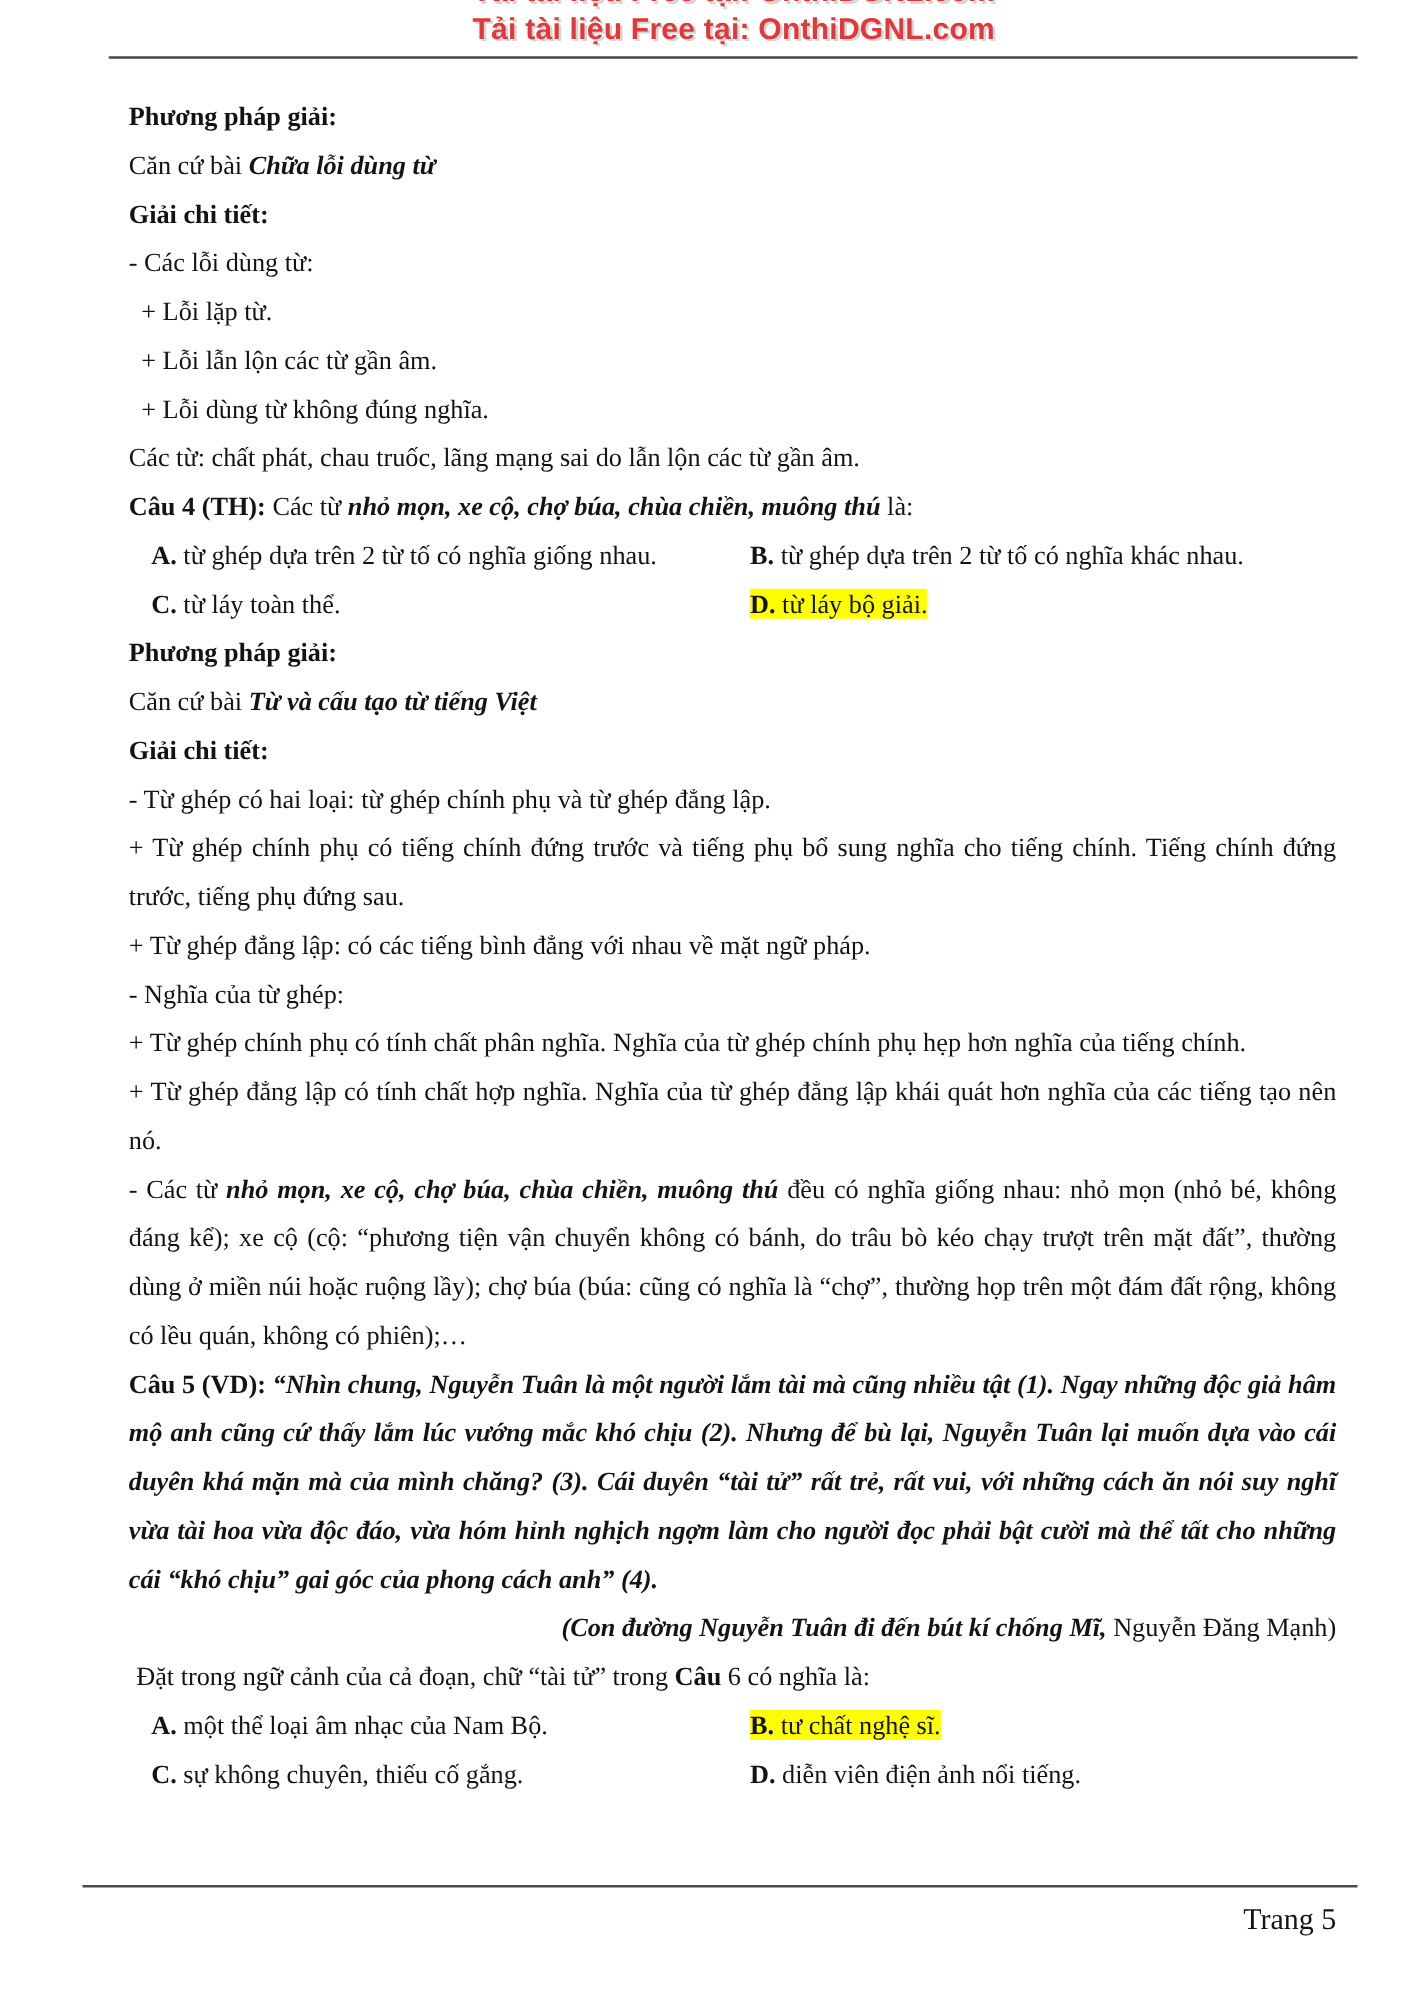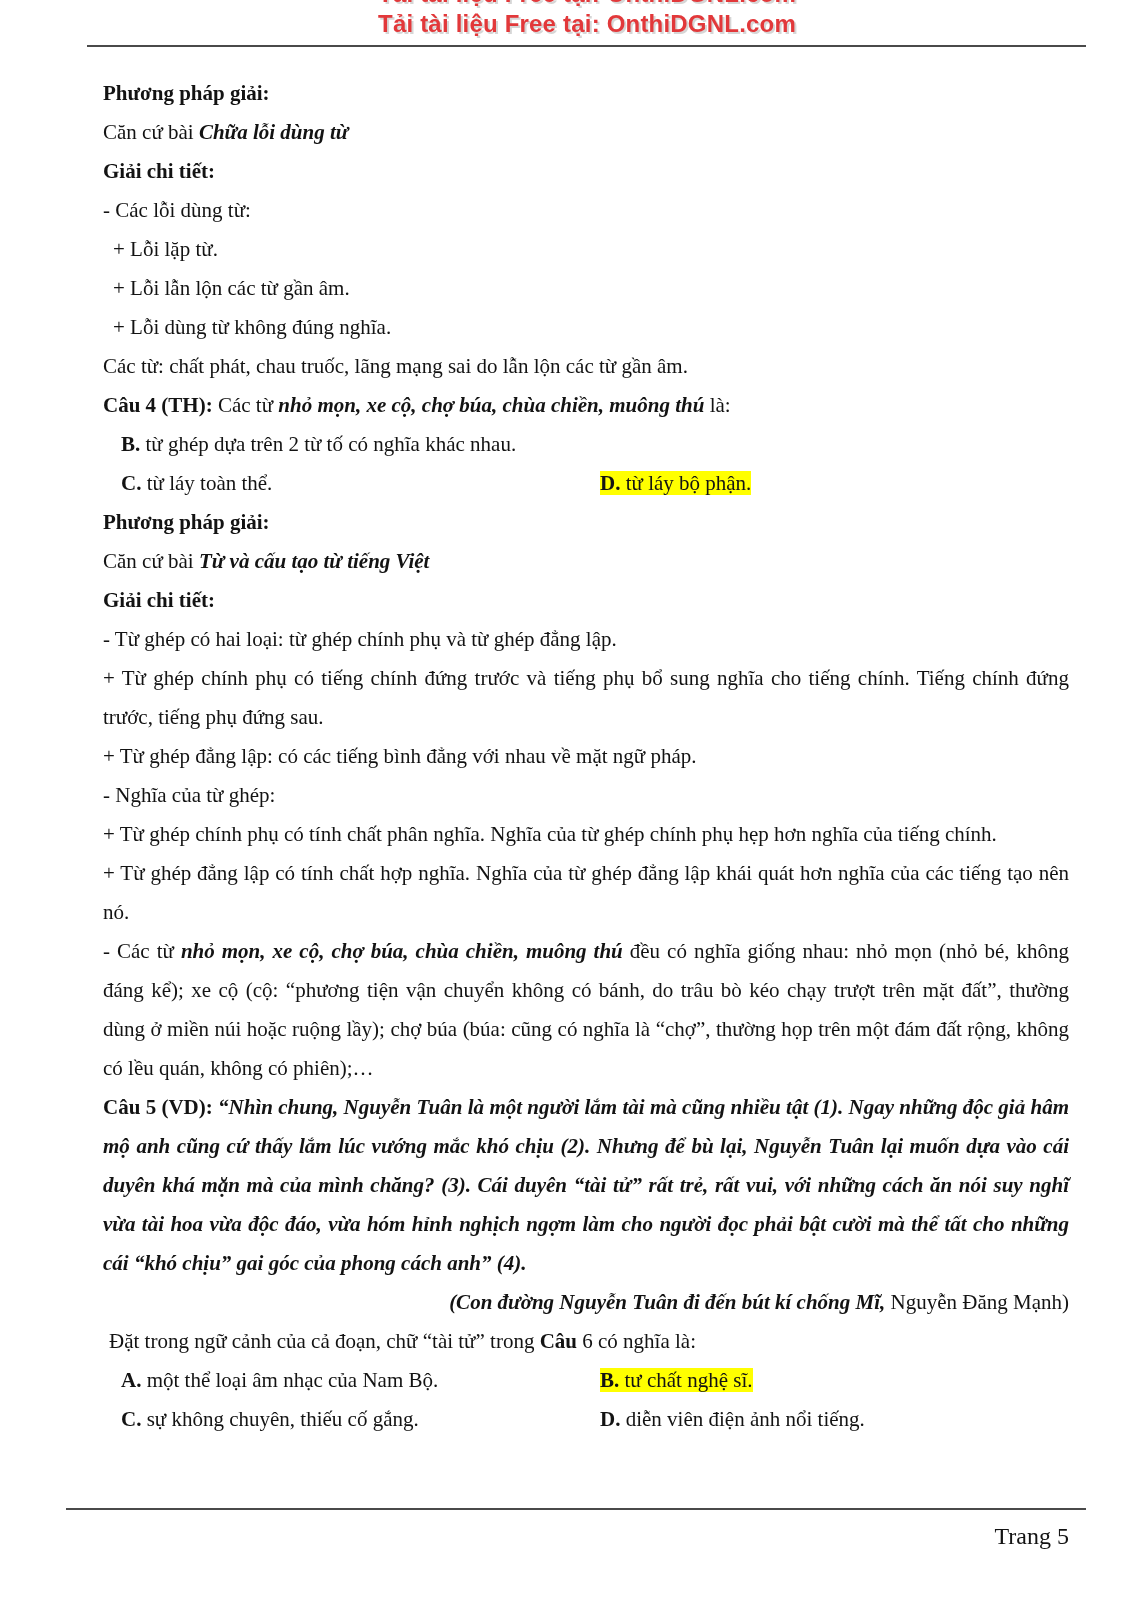--- a/index.html
+++ b/index.html
@@ -76,25 +76,26 @@
     <p class="para"><span>Căn cứ bài </span><span class="ri">Chữa lỗi dùng từ</span></p>
     <p class="para"><span class="rb">Giải chi tiết:</span></p>
     <p class="para"><span>- Các lỗi dùng từ:</span></p>
     <p class="para ind10"><span>+ Lỗi lặp từ.</span></p>
     <p class="para ind10"><span>+ Lỗi lẫn lộn các từ gần âm.</span></p>
     <p class="para ind10"><span>+ Lỗi dùng từ không đúng nghĩa.</span></p>
     <p class="para"><span>Các từ: chất phát, chau truốc, lãng mạng sai do lẫn lộn các từ gần âm.</span></p>
 
     <p class="para"><span class="rb">Câu 4 (TH): </span><span>Các từ </span><span class="ri">nhỏ mọn, xe cộ, chợ búa, chùa chiền, muông thú</span><span> là:</span></p>
     <div class="opt-row">
+      <span class="opt-left"><span class="rb">A.</span><span> từ ghép dựa trên 2 từ tố có nghĩa giống nhau.</span></span>
       <span class="opt-right"><span class="rb">B.</span><span> từ ghép dựa trên 2 từ tố có nghĩa khác nhau.</span></span>
     </div>
     <div class="opt-row">
       <span class="opt-left"><span class="rb">C.</span><span> từ láy toàn thể.</span></span>
-      <span class="opt-right"><span class="rb rh">D.</span><span class="rh"> từ láy bộ phận.</span></span>
+      <span class="opt-right"><span class="rb rh">D.</span><span class="rh"> từ láy bộ giải.</span></span>
     </div>
 
     <p class="para"><span class="rb">Phương pháp giải:</span></p>
     <p class="para"><span>Căn cứ bài </span><span class="ri">Từ và cấu tạo từ tiếng Việt</span></p>
     <p class="para"><span class="rb">Giải chi tiết:</span></p>
     <p class="para"><span>- Từ ghép có hai loại: từ ghép chính phụ và từ ghép đẳng lập.</span></p>
     <p class="para"><span>+ Từ ghép chính phụ có tiếng chính đứng trước và tiếng phụ bổ sung nghĩa cho tiếng chính. Tiếng chính đứng trước, tiếng phụ đứng sau.</span></p>
     <p class="para"><span>+ Từ ghép đẳng lập: có các tiếng bình đẳng với nhau về mặt ngữ pháp.</span></p>
     <p class="para"><span>- Nghĩa của từ ghép:</span></p>
     <p class="para"><span>+ Từ ghép chính phụ có tính chất phân nghĩa. Nghĩa của từ ghép chính phụ hẹp hơn nghĩa của tiếng chính.</span></p>

